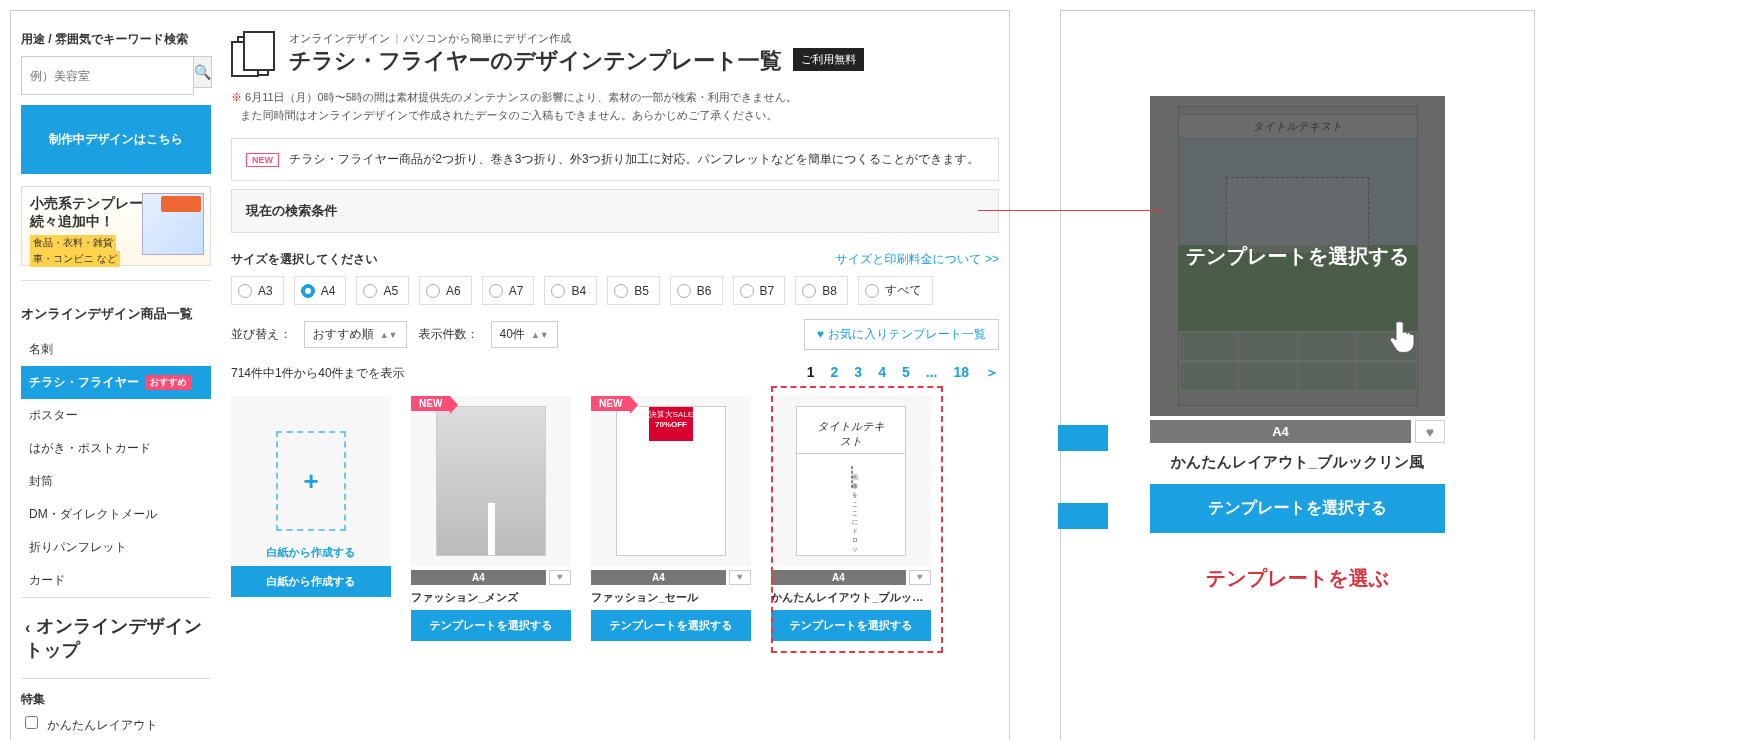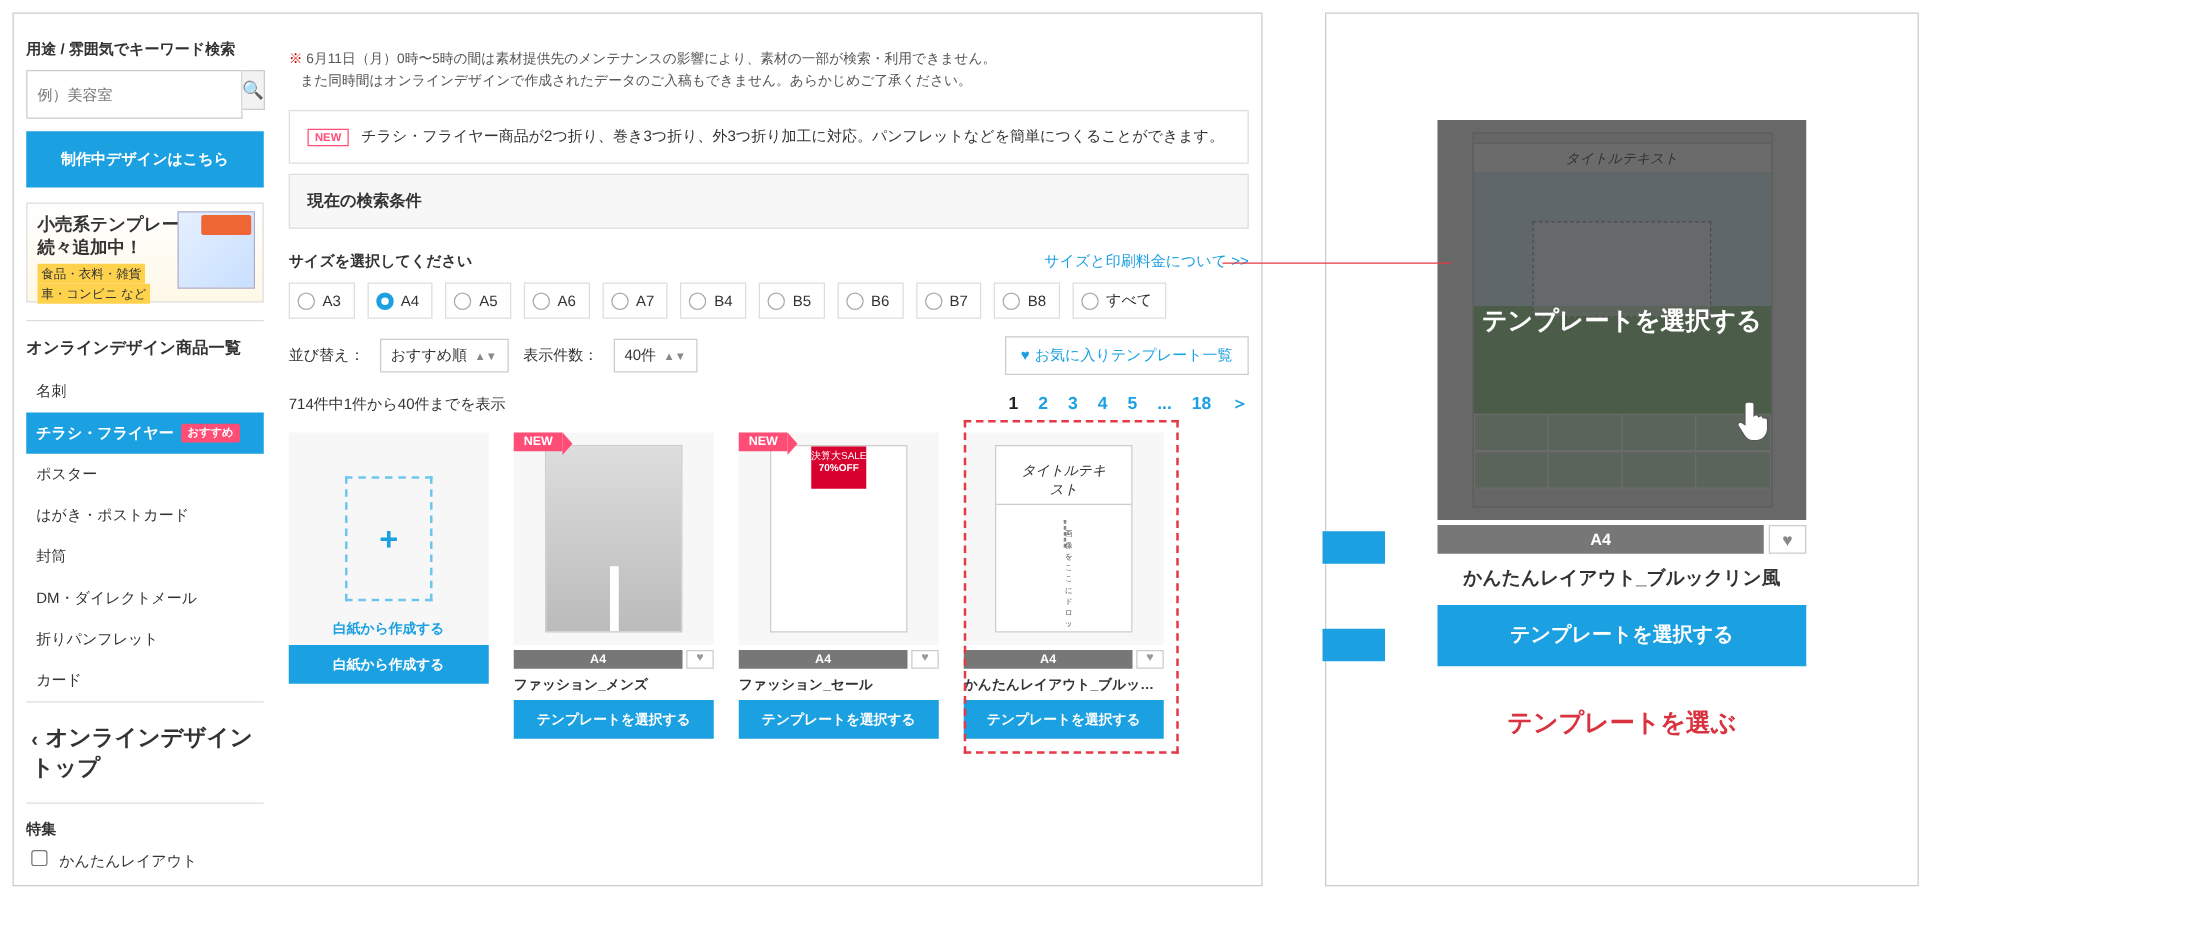--- a/index.html
+++ b/index.html
@@ -9,28 +9,28 @@
 .panel { border: 1px solid #ccc; background: #fff; }
 .left-panel { width: 1000px; display: flex; padding: 20px 10px 10px 10px; }
 .right-panel { width: 475px; padding: 25px; position: relative; text-align: center; }
 
 
 .sidebar { width: 200px; flex-shrink: 0; padding-right: 10px; }
 .search-label { font-size: 12px; font-weight: bold; margin-bottom: 8px; }
 .search-row { display: flex; margin-bottom: 10px; }
 .search-input { flex: 1; height: 39px; border: 1px solid #ccc; padding: 0 8px; font-size: 12px; }
 .search-btn { width: 32px; height: 32px; border: 1px solid #ccc; border-left: none; background: #f2f2f2; font-size: 14px; }
-.cta-blue { display: block; width: 100%; background: #1ba0e1; color: #fff; border: none; padding: 14px 0; font-size: 12px; font-weight: bold; text-align: center; margin-bottom: 12px; cursor: pointer; }
+.cta-blue { display: block; width: 100%; background: #1ba0e1; color: #fff; border: none; padding: 26px 0; font-size: 12px; font-weight: bold; text-align: center; margin-bottom: 12px; cursor: pointer; }
 .promo-box { border: 1px solid #ddd; background: linear-gradient(#fff, #fef8e6); padding: 8px; font-size: 11px; margin-bottom: 14px; position: relative; height: 80px; }
 .promo-title { font-size: 14px; font-weight: bold; }
 .promo-sub { font-size: 14px; font-weight: bold; margin-bottom: 4px; }
 .promo-tag { display: inline-block; background: #ffd24d; color: #333; font-size: 10px; padding: 1px 3px; margin-right: 2px; }
 .promo-img { position: absolute; right: 6px; top: 6px; width: 62px; height: 62px; background: linear-gradient(135deg,#e6f0ff,#c8dfff); border: 1px solid #aac; }
 .promo-img-badge { position:absolute; top:2px; right:2px; width:40px; height:16px; background:#e63; border-radius:2px; }
-.section-title { font-size: 13px; font-weight: bold; border-top: 1px solid #ddd; padding: 12px 0 10px 0; }
+.section-title { font-size: 13px; font-weight: bold; border-top: 1px solid #ddd; padding: 24px 0 10px 0; }
 .nav-item { display: flex; align-items: center; padding: 8px 8px; font-size: 12px; cursor: pointer; }
 .nav-item.active { background: #1ba0e1; color: #fff; font-weight: bold; }
 .nav-badge { background: #ff4d76; color: #fff; font-size: 9px; padding: 1px 5px; border-radius: 2px; margin-left: 6px; }
 .back-link { font-size: 18px; font-weight: bold; border-top: 1px solid #ddd; border-bottom: 1px solid #ddd; padding: 16px 4px; cursor: pointer; }
 .back-link::before { content: "‹"; font-weight: bold; margin-right: 6px; font-size: 16px; vertical-align: -1px; }
 .filter-title { font-size: 12px; font-weight: bold; padding: 12px 0 8px 0; }
 .filter-item { padding: 4px 4px; font-size: 12px; }
 .filter-item input { margin-right: 6px; }
 
 
@@ -165,20 +165,36 @@
       <div class="back-link">オンラインデザイントップ</div>
 
       <div class="filter-title">特集</div>
       <label class="filter-item">
         <input type="checkbox" style="">
         <span>かんたんレイアウト</span>
       </label>
     </div>
 
     <div class="main">
+      <div class="header-row">
+        <div class="doc-icon">
+            <span></span>
+          </div>
+        <div>
+          <div class="breadcrumb">
+            <span>オンラインデザイン</span>
+            <span class="sep">|</span>
+            <span>パソコンから簡単にデザイン作成</span>
+          </div>
+          <div>
+            <span class="page-heading">チラシ・フライヤーのデザインテンプレート一覧</span>
+            <span class="free-badge">ご利用無料</span>
+          </div>
+        </div>
+      </div>
 
       <div class="notice">
         <span class="notice-prefix">※</span><span> 6月11日（月）0時〜5時の間は素材提供先のメンテナンスの影響により、素材の一部が検索・利用できません。</span><br>
         &nbsp;&nbsp;&nbsp;<span>また同時間はオンラインデザインで作成されたデータのご入稿もできません。あらかじめご了承ください。</span>
       </div>
 
       <div class="info-bar">
         <span class="new-tag">NEW</span>
         <span>チラシ・フライヤー商品が2つ折り、巻き3つ折り、外3つ折り加工に対応。パンフレットなどを簡単につくることができます。</span>
       </div>

